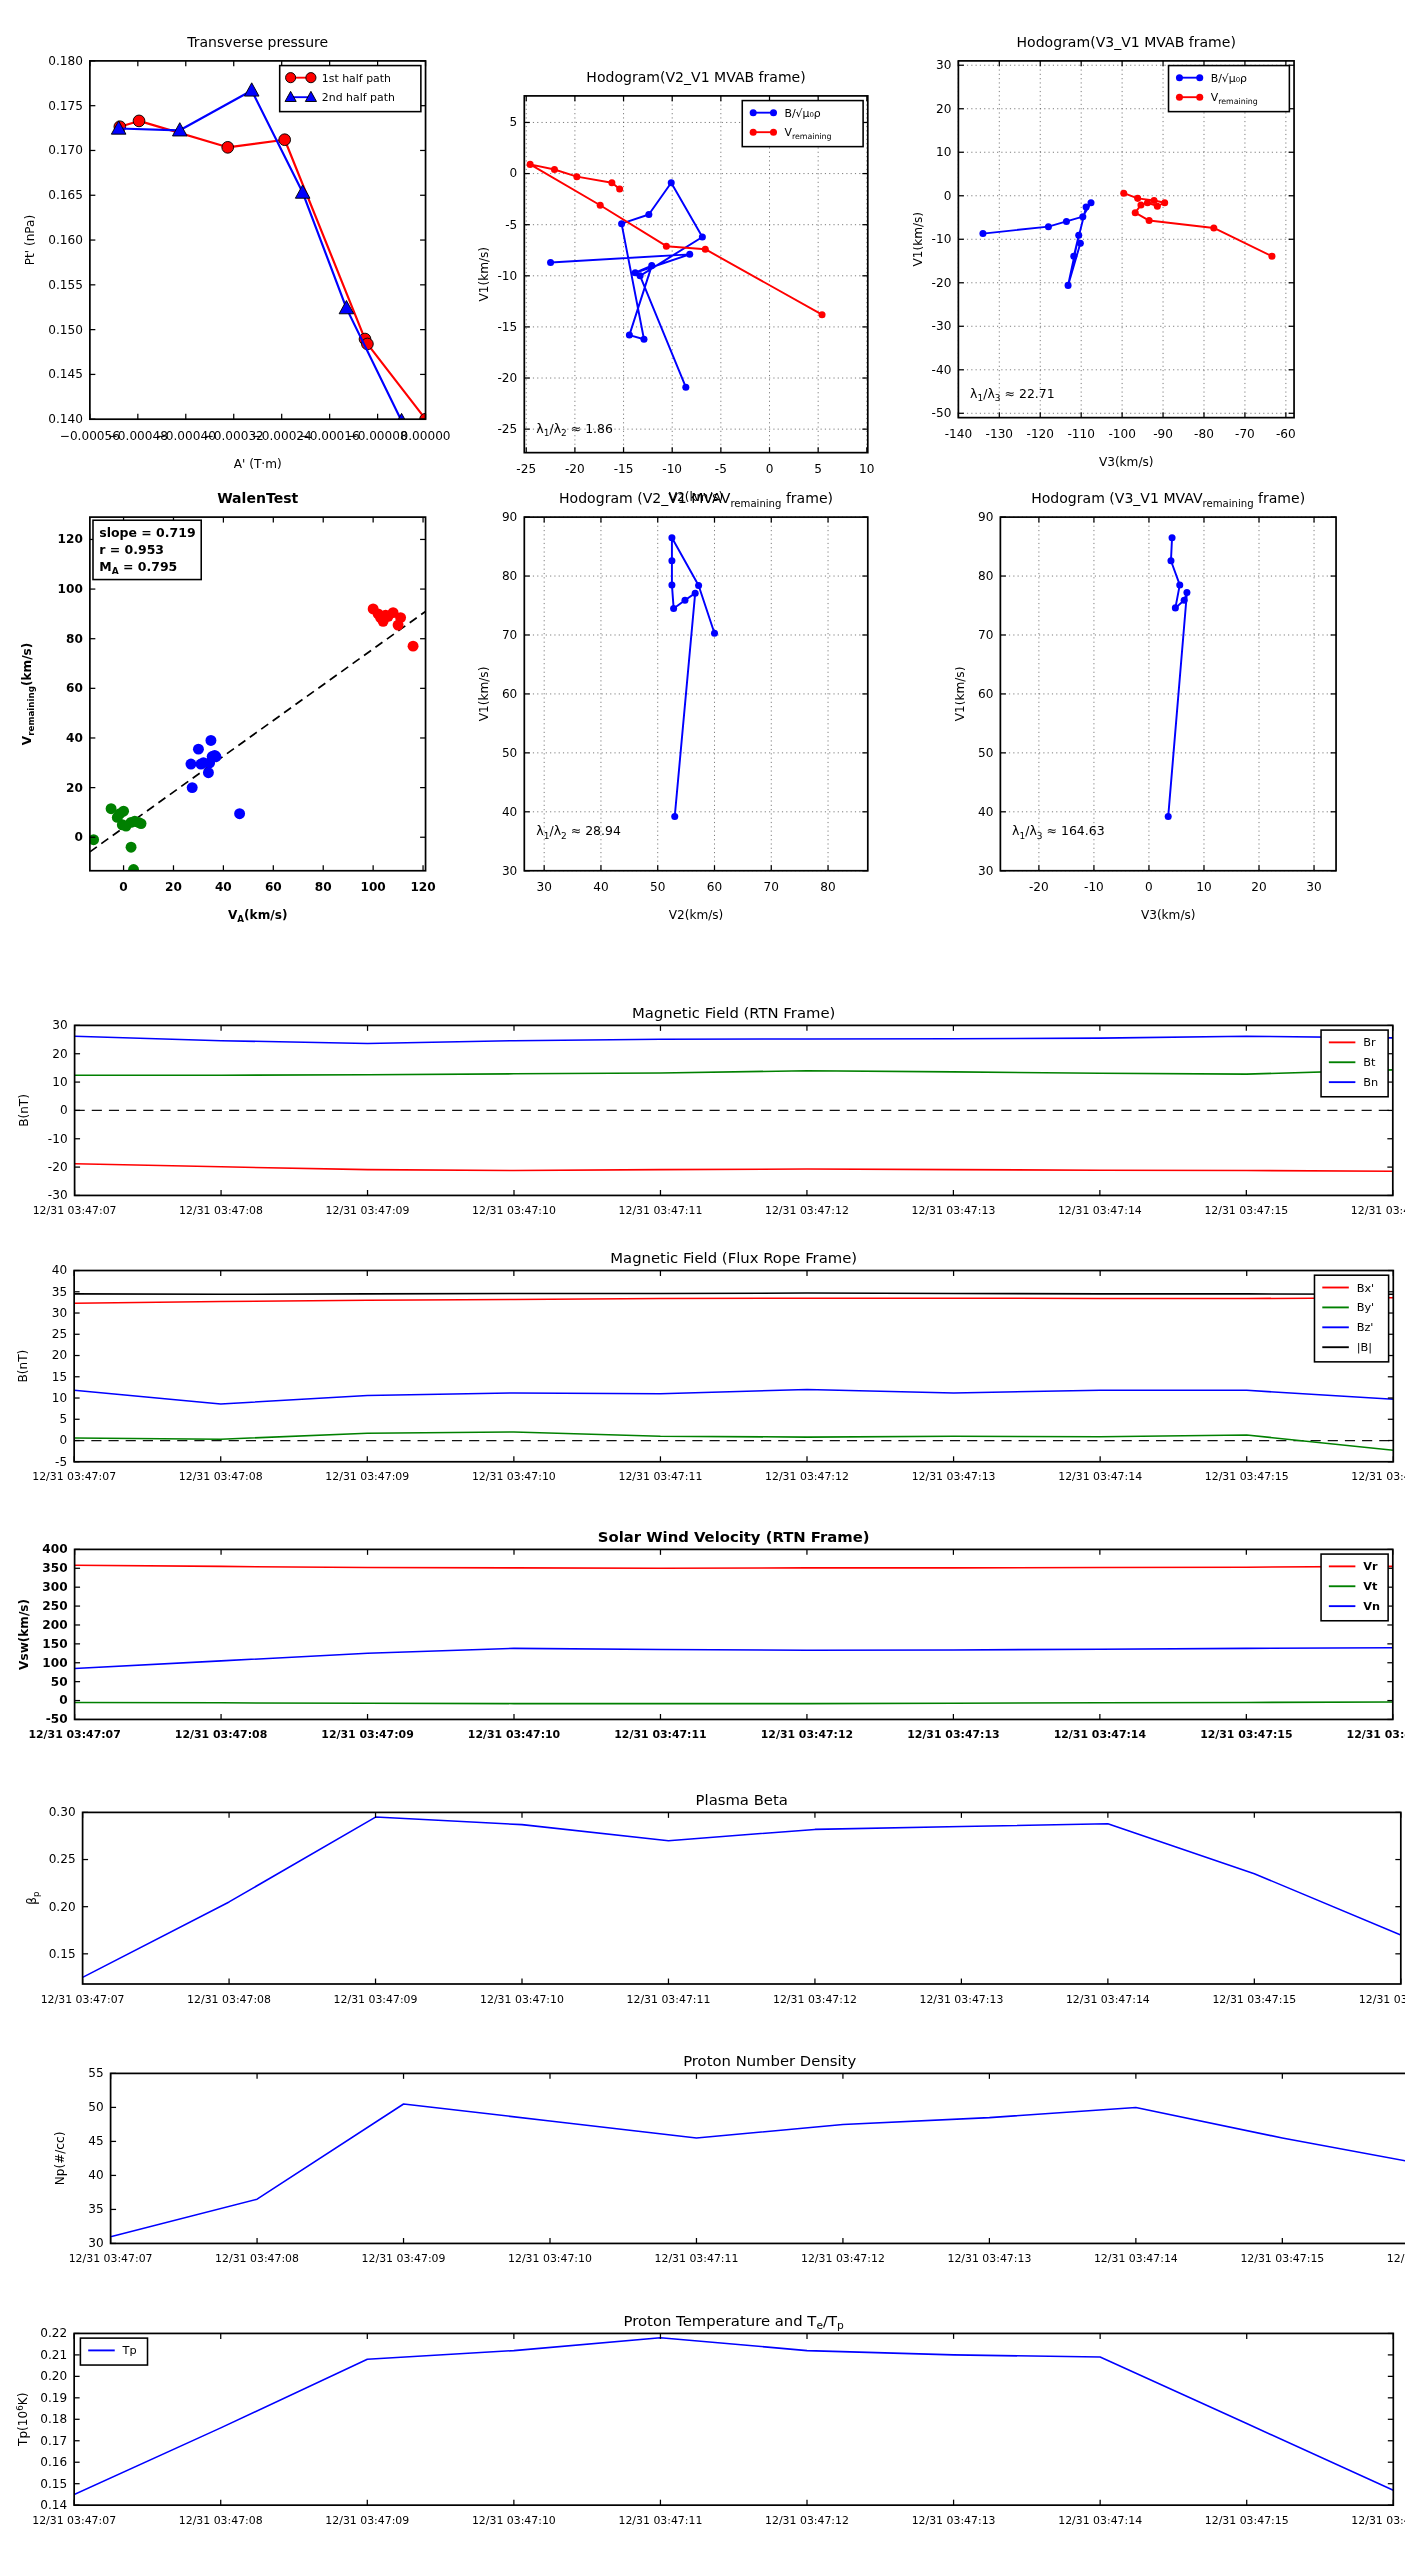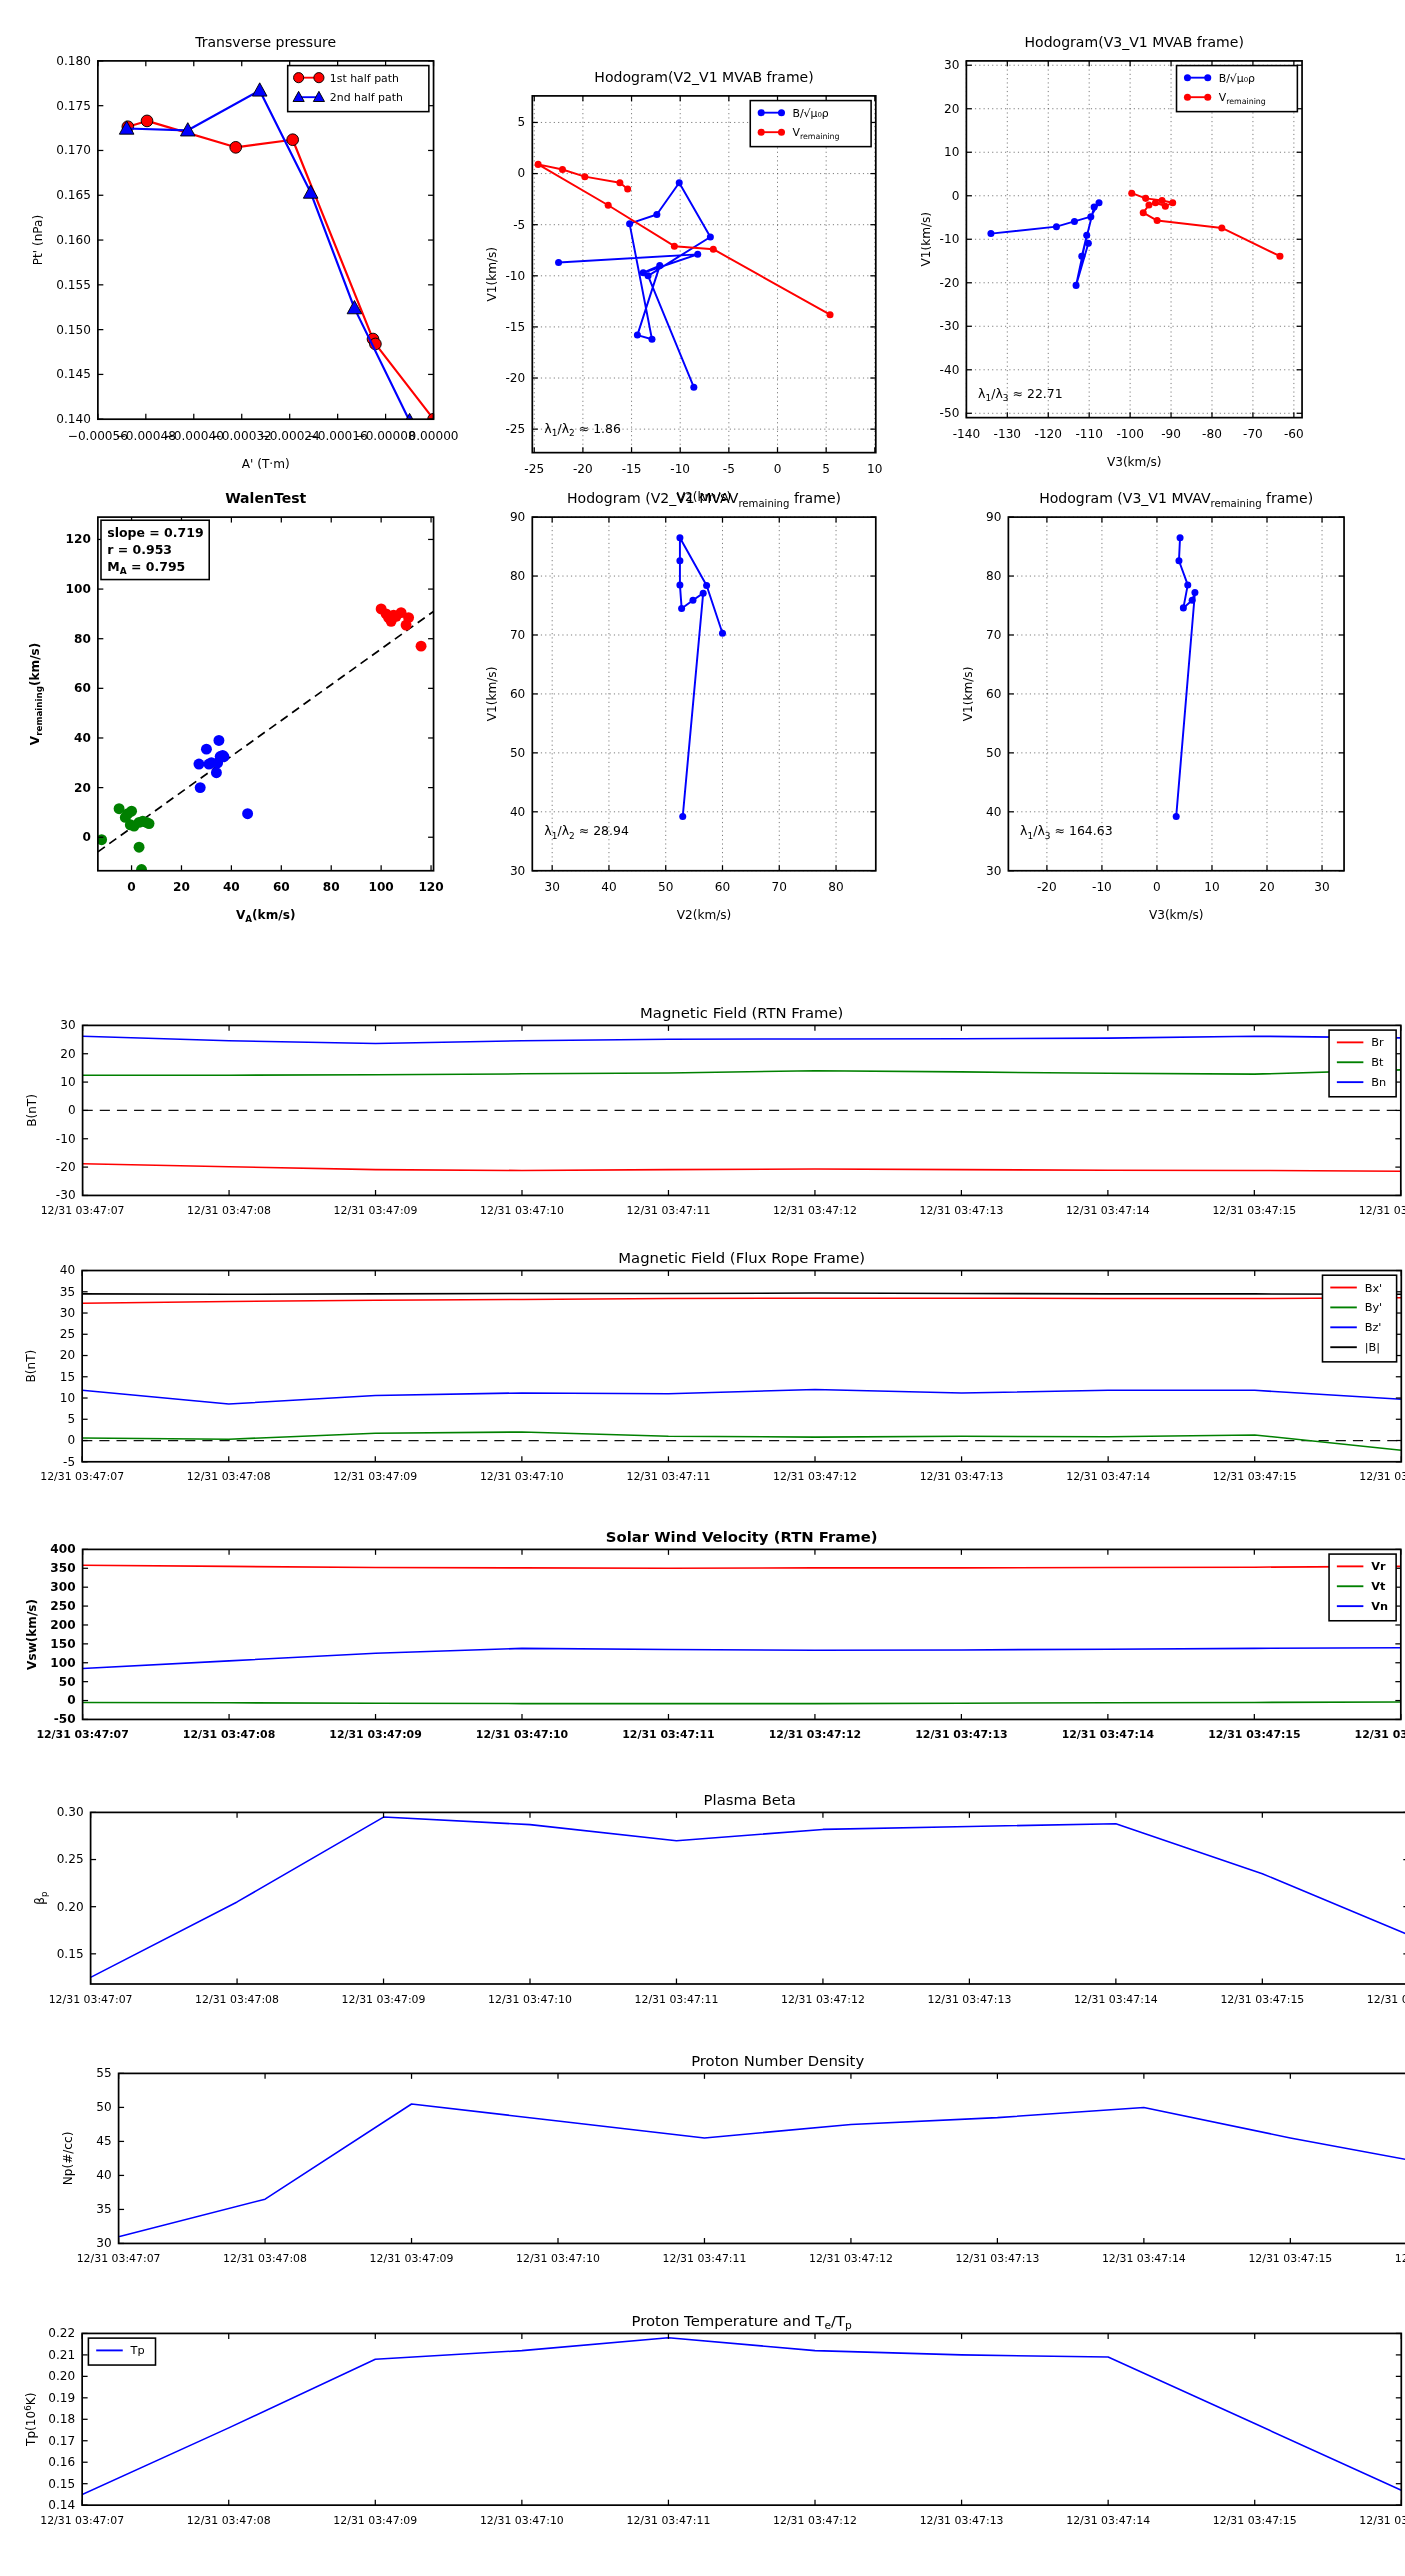--- a/index.html
+++ b/index.html
@@ -1,20 +1,20 @@
 <!DOCTYPE html>
 <html style="font-size:12.5px"><head>
 <meta charset="utf-8">
 <style>
   html,body{margin:0;padding:0;}
   body{
     width:1405px;height:2576px;position:relative;background:#ffffff;
     font-family:"DejaVu Sans",sans-serif;
   }
-  .chart{position:absolute;padding-left:8px;}
+  .chart{position:absolute;}
   svg text{font-family:"DejaVu Sans",sans-serif;}
 </style>
 </head>
 <body>
 
 <div class="chart" style="left: 0px; top: 0px; width: 492px; height: 484px;"><svg width="492" height="484" viewBox="0 0 630 620">
       <text x="330" y="60" fill="#000" font-size="18" text-anchor="middle"><tspan>Transverse pressure</tspan></text>
       <defs>
         <clipPath id="clip0">
           <rect x="115" y="78" width="430" height="459"></rect>

